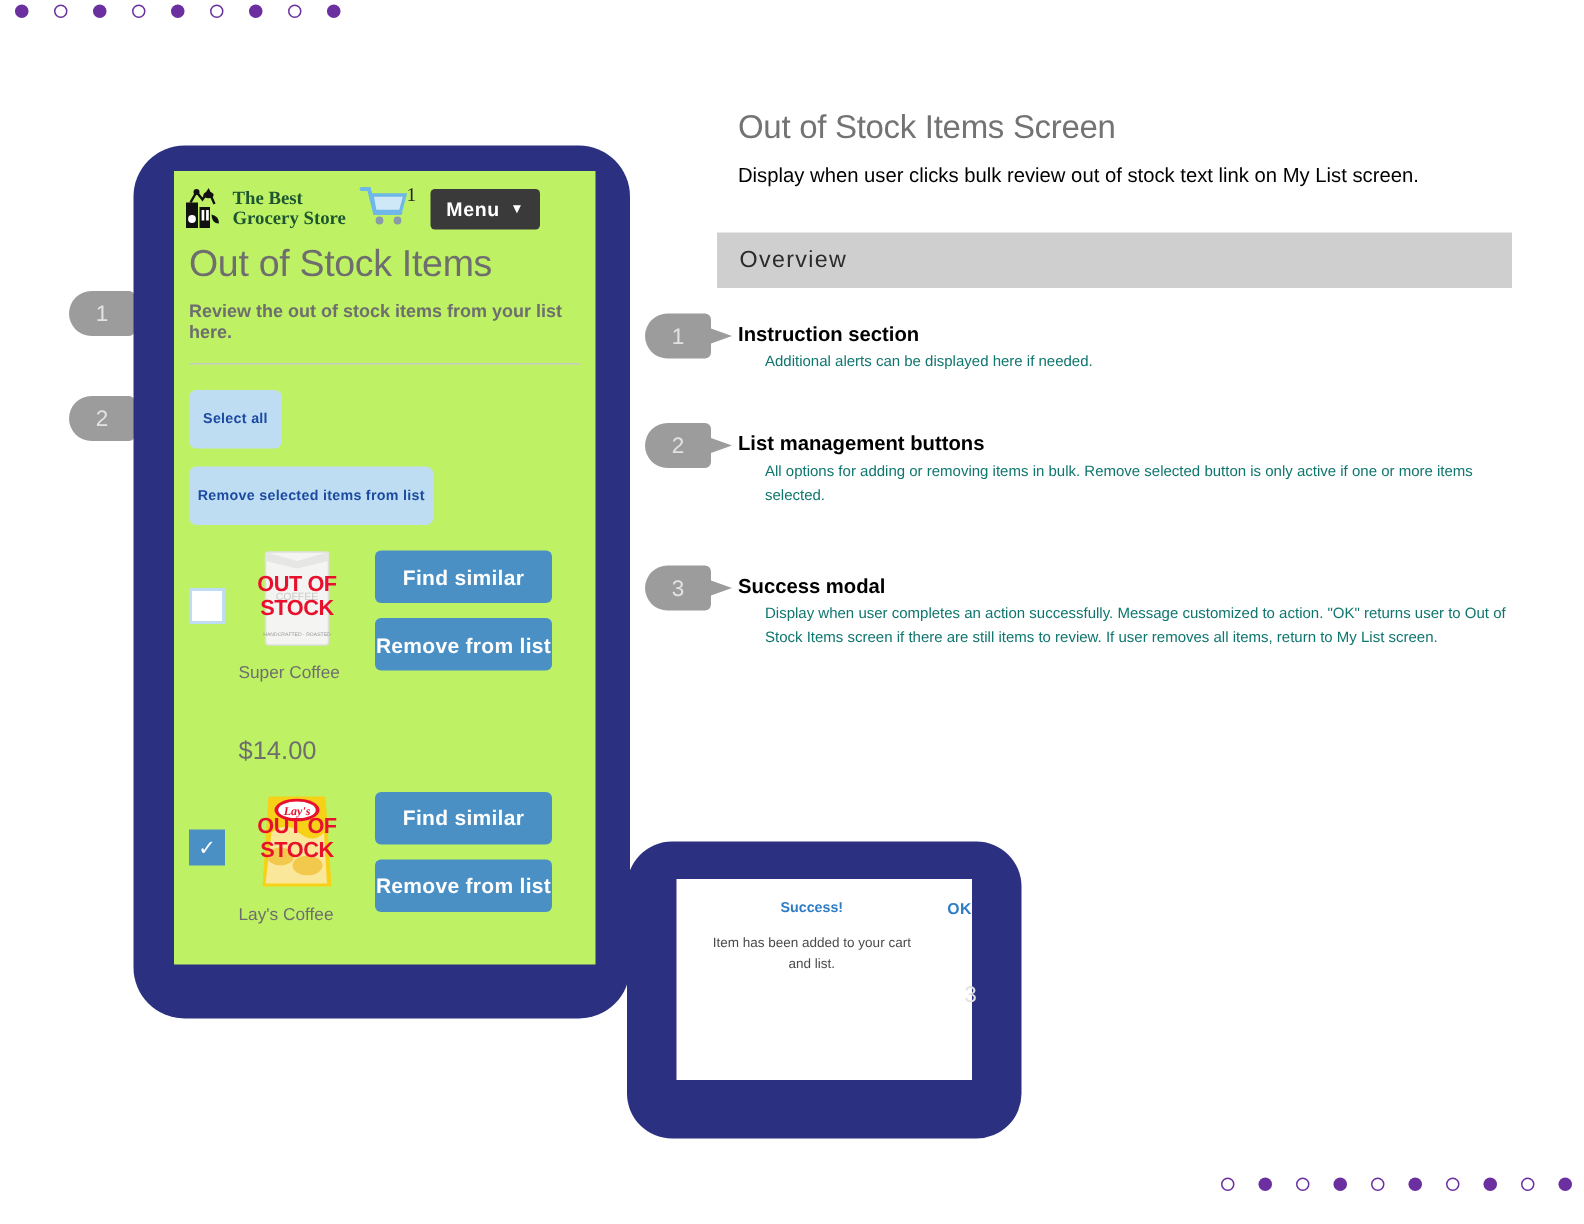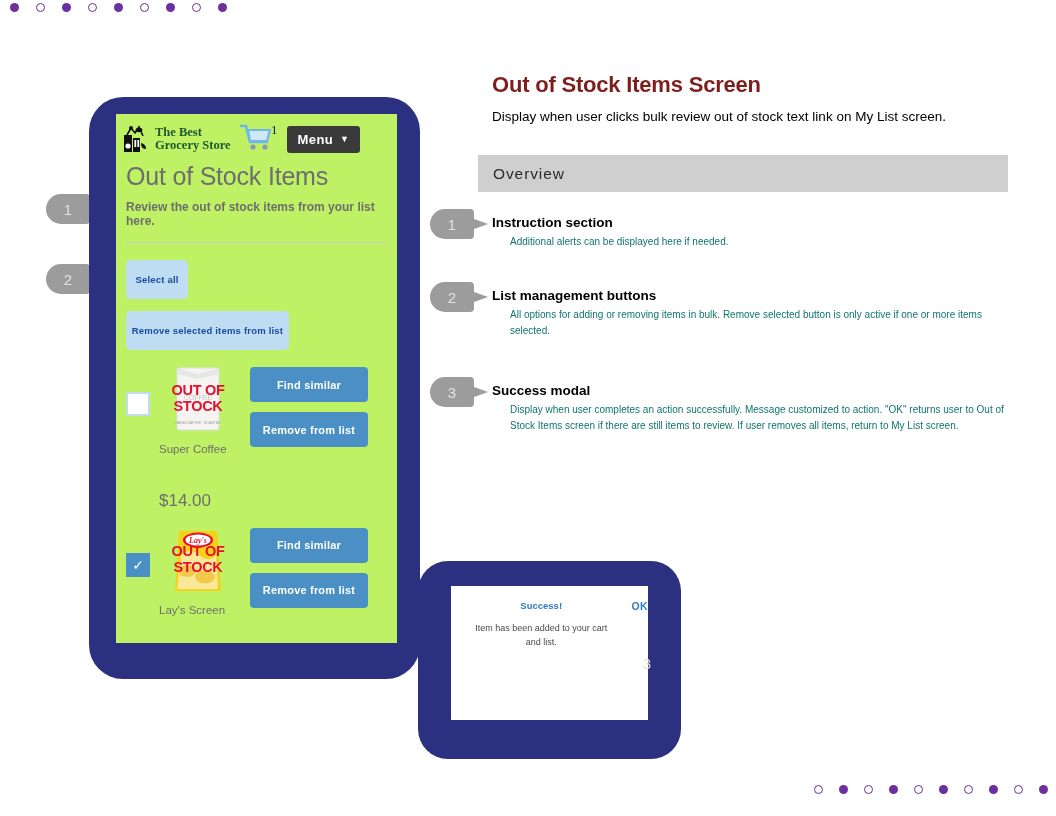--- a/index.html
+++ b/index.html
@@ -33,22 +33,22 @@
 
   
   .doc {
     position: absolute;
     left: 492px;
     top: 72px;
     width: 516px;
   }
   .doc-title {
     font-size: 22px;
-    font-weight: bold;
-    color: #7f1d1d;
+    font-weight: normal;
+    color: #737373;
     letter-spacing: -0.2px;
     margin: 0 0 10px 0;
   }
   .doc-sub {
     font-size: 13.5px;
     color: #000;
     margin: 0;
     line-height: 1.35;
   }
   .overview-bar {
@@ -308,21 +308,21 @@
   .prod-actions {
     margin-left: 9px;
     display: flex;
     flex-direction: column;
     gap: 10px;
     padding-top: 3px;
   }
   .btn-blue {
     background: #4A90C4;
     color: #ffffff;
-    font-size: 11px;
+    font-size: 14px;
     font-weight: bold;
     border-radius: 4px;
     width: 118px;
     height: 35px;
     display: flex;
     align-items: center;
     justify-content: center;
     letter-spacing: 0.2px;
   }
   .return-btn {
@@ -553,21 +553,21 @@
             <ellipse cx="42" cy="52" rx="10" ry="6.5" fill="#F2C94C"></ellipse>
             <ellipse cx="35" cy="15" rx="15" ry="7.5" fill="#E8112D"></ellipse>
             <ellipse cx="35" cy="15" rx="12.5" ry="5.6" fill="#fff"></ellipse>
             <text x="35" y="18" font-size="8" fill="#E8112D" text-anchor="middle" font-style="italic" font-weight="bold" font-family="Liberation Serif">Lay's</text>
           </svg>
           <div class="oos-overlay">
             <span>OUT OF</span><br>
             <span>STOCK</span>
           </div>
         </div>
-        <div class="prod-name">Lay's Screen</div>
+        <div class="prod-name">Lay's Coffee</div>
         <div class="prod-price">$6.00</div>
       </div>
       <div class="prod-actions">
         <div class="btn-blue">Find similar</div>
         <div class="btn-blue">Remove from list</div>
       </div>
     </div>
 
     <div class="return-btn">Return to My List</div>
   </div>

